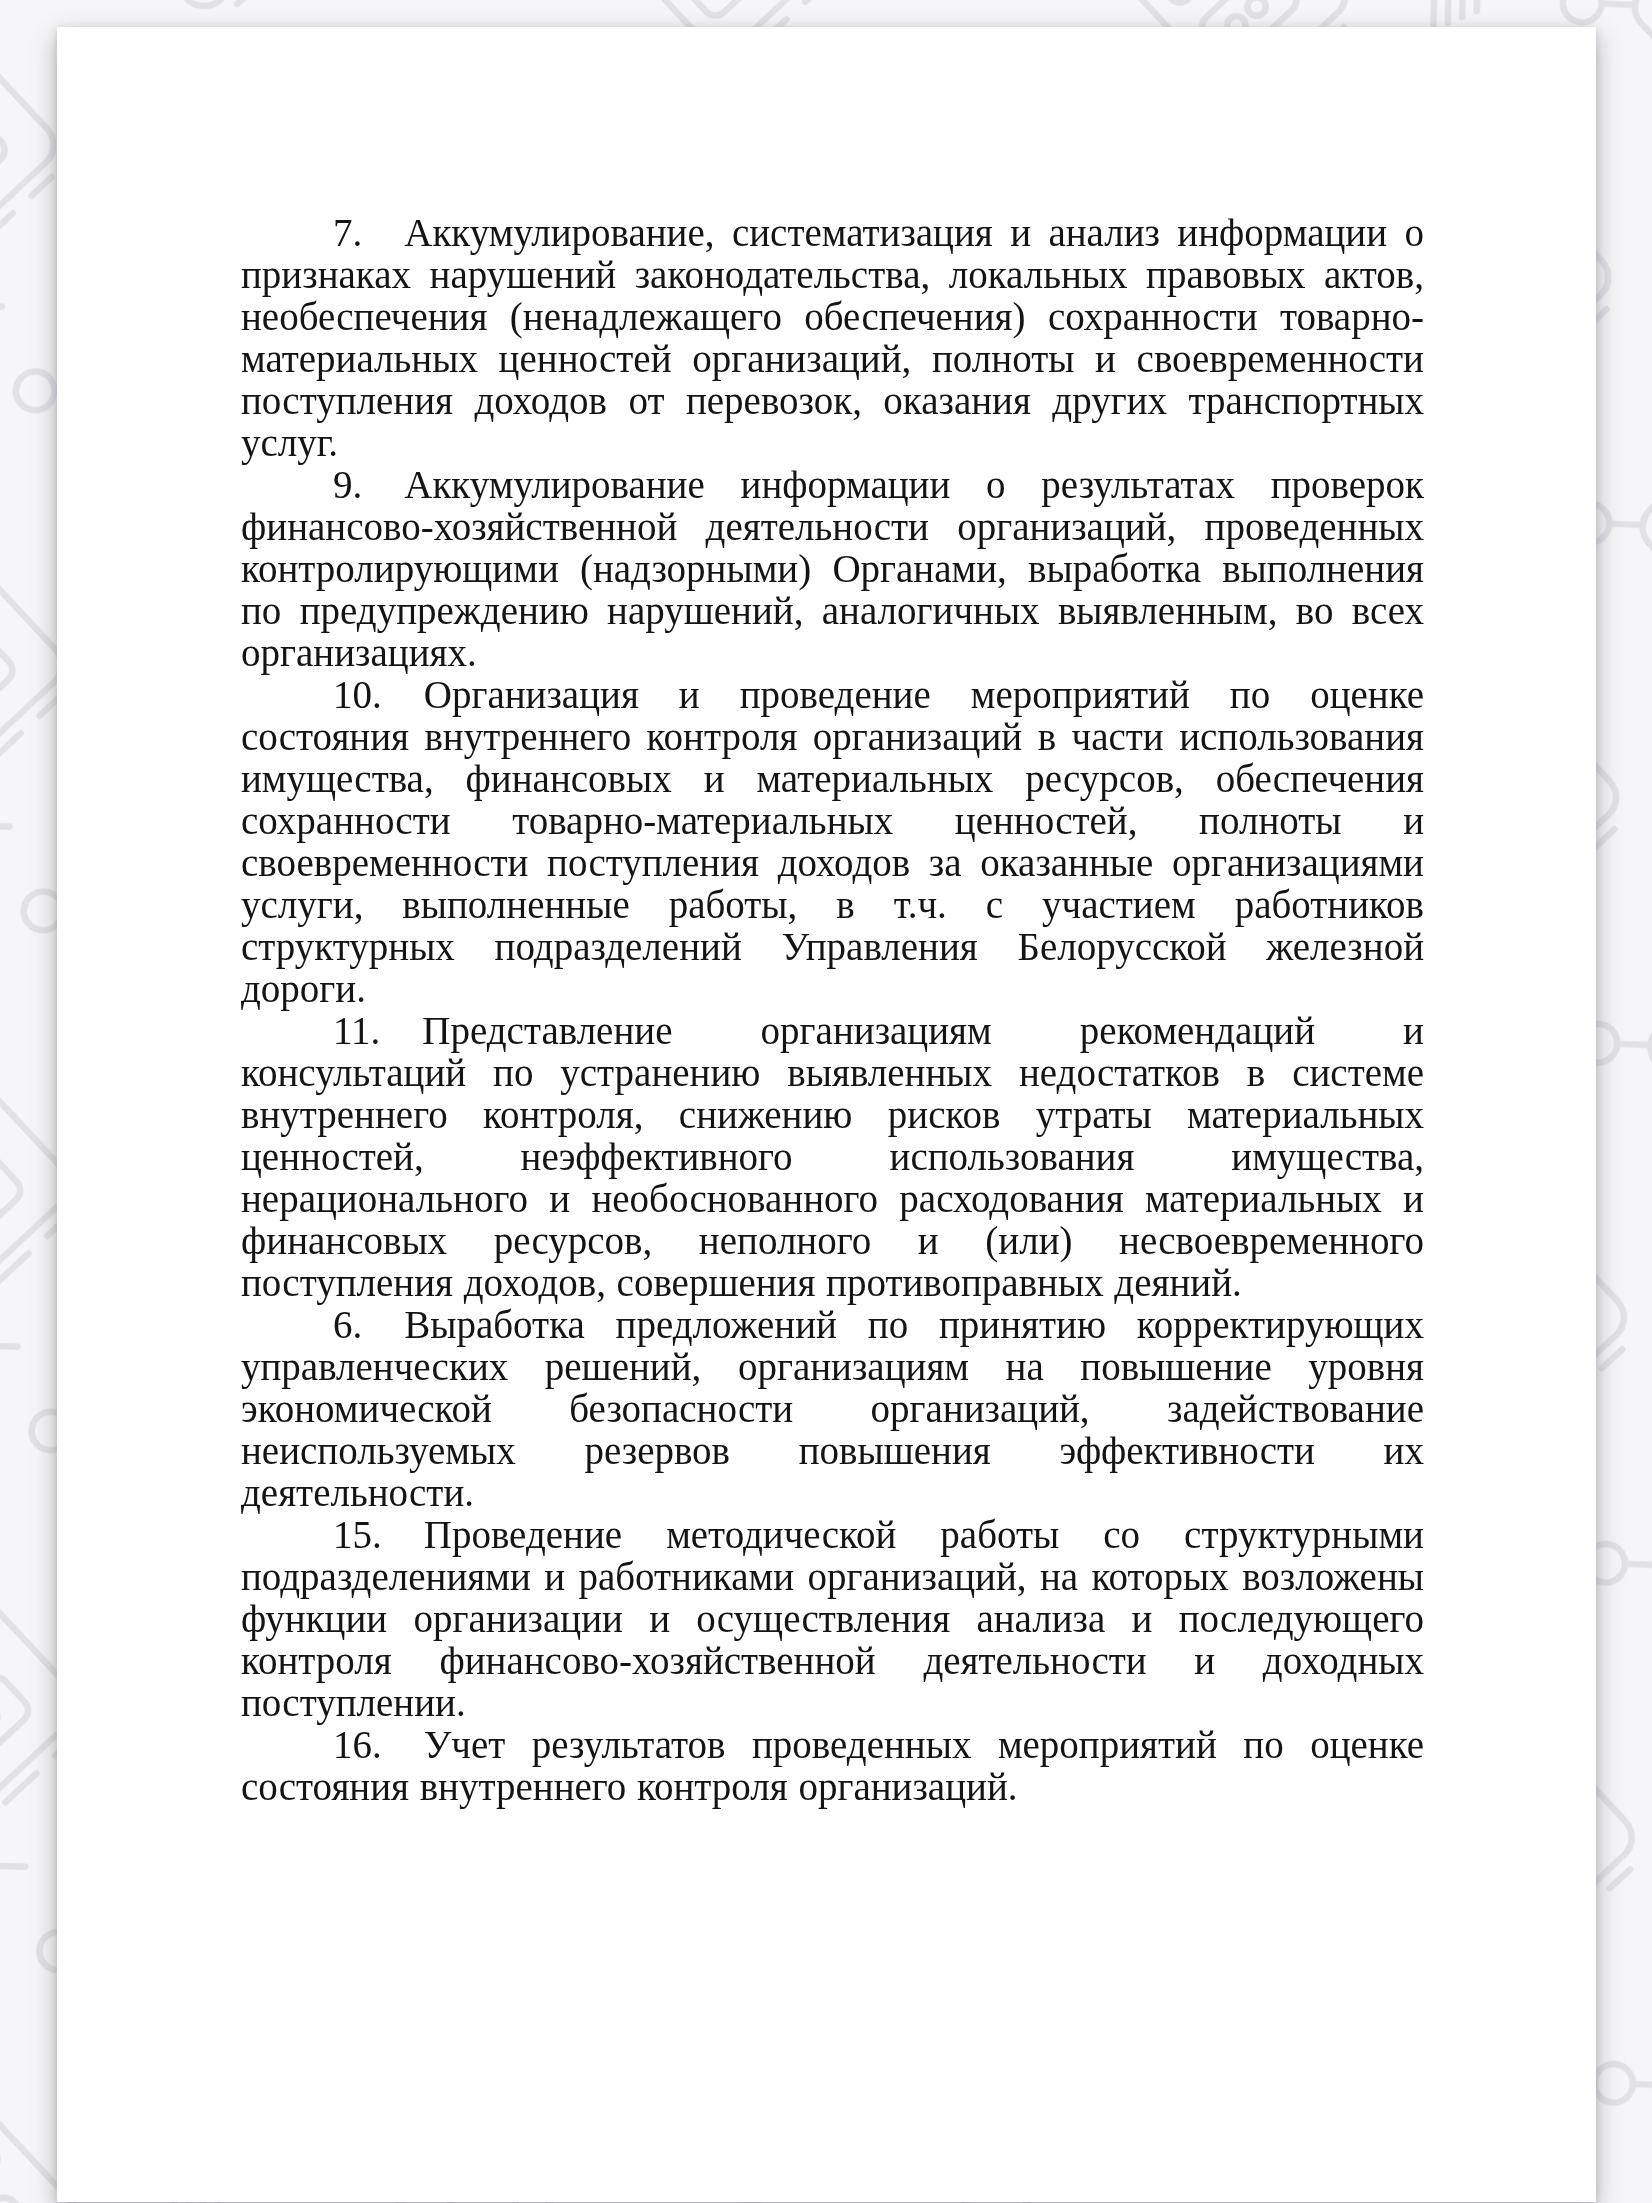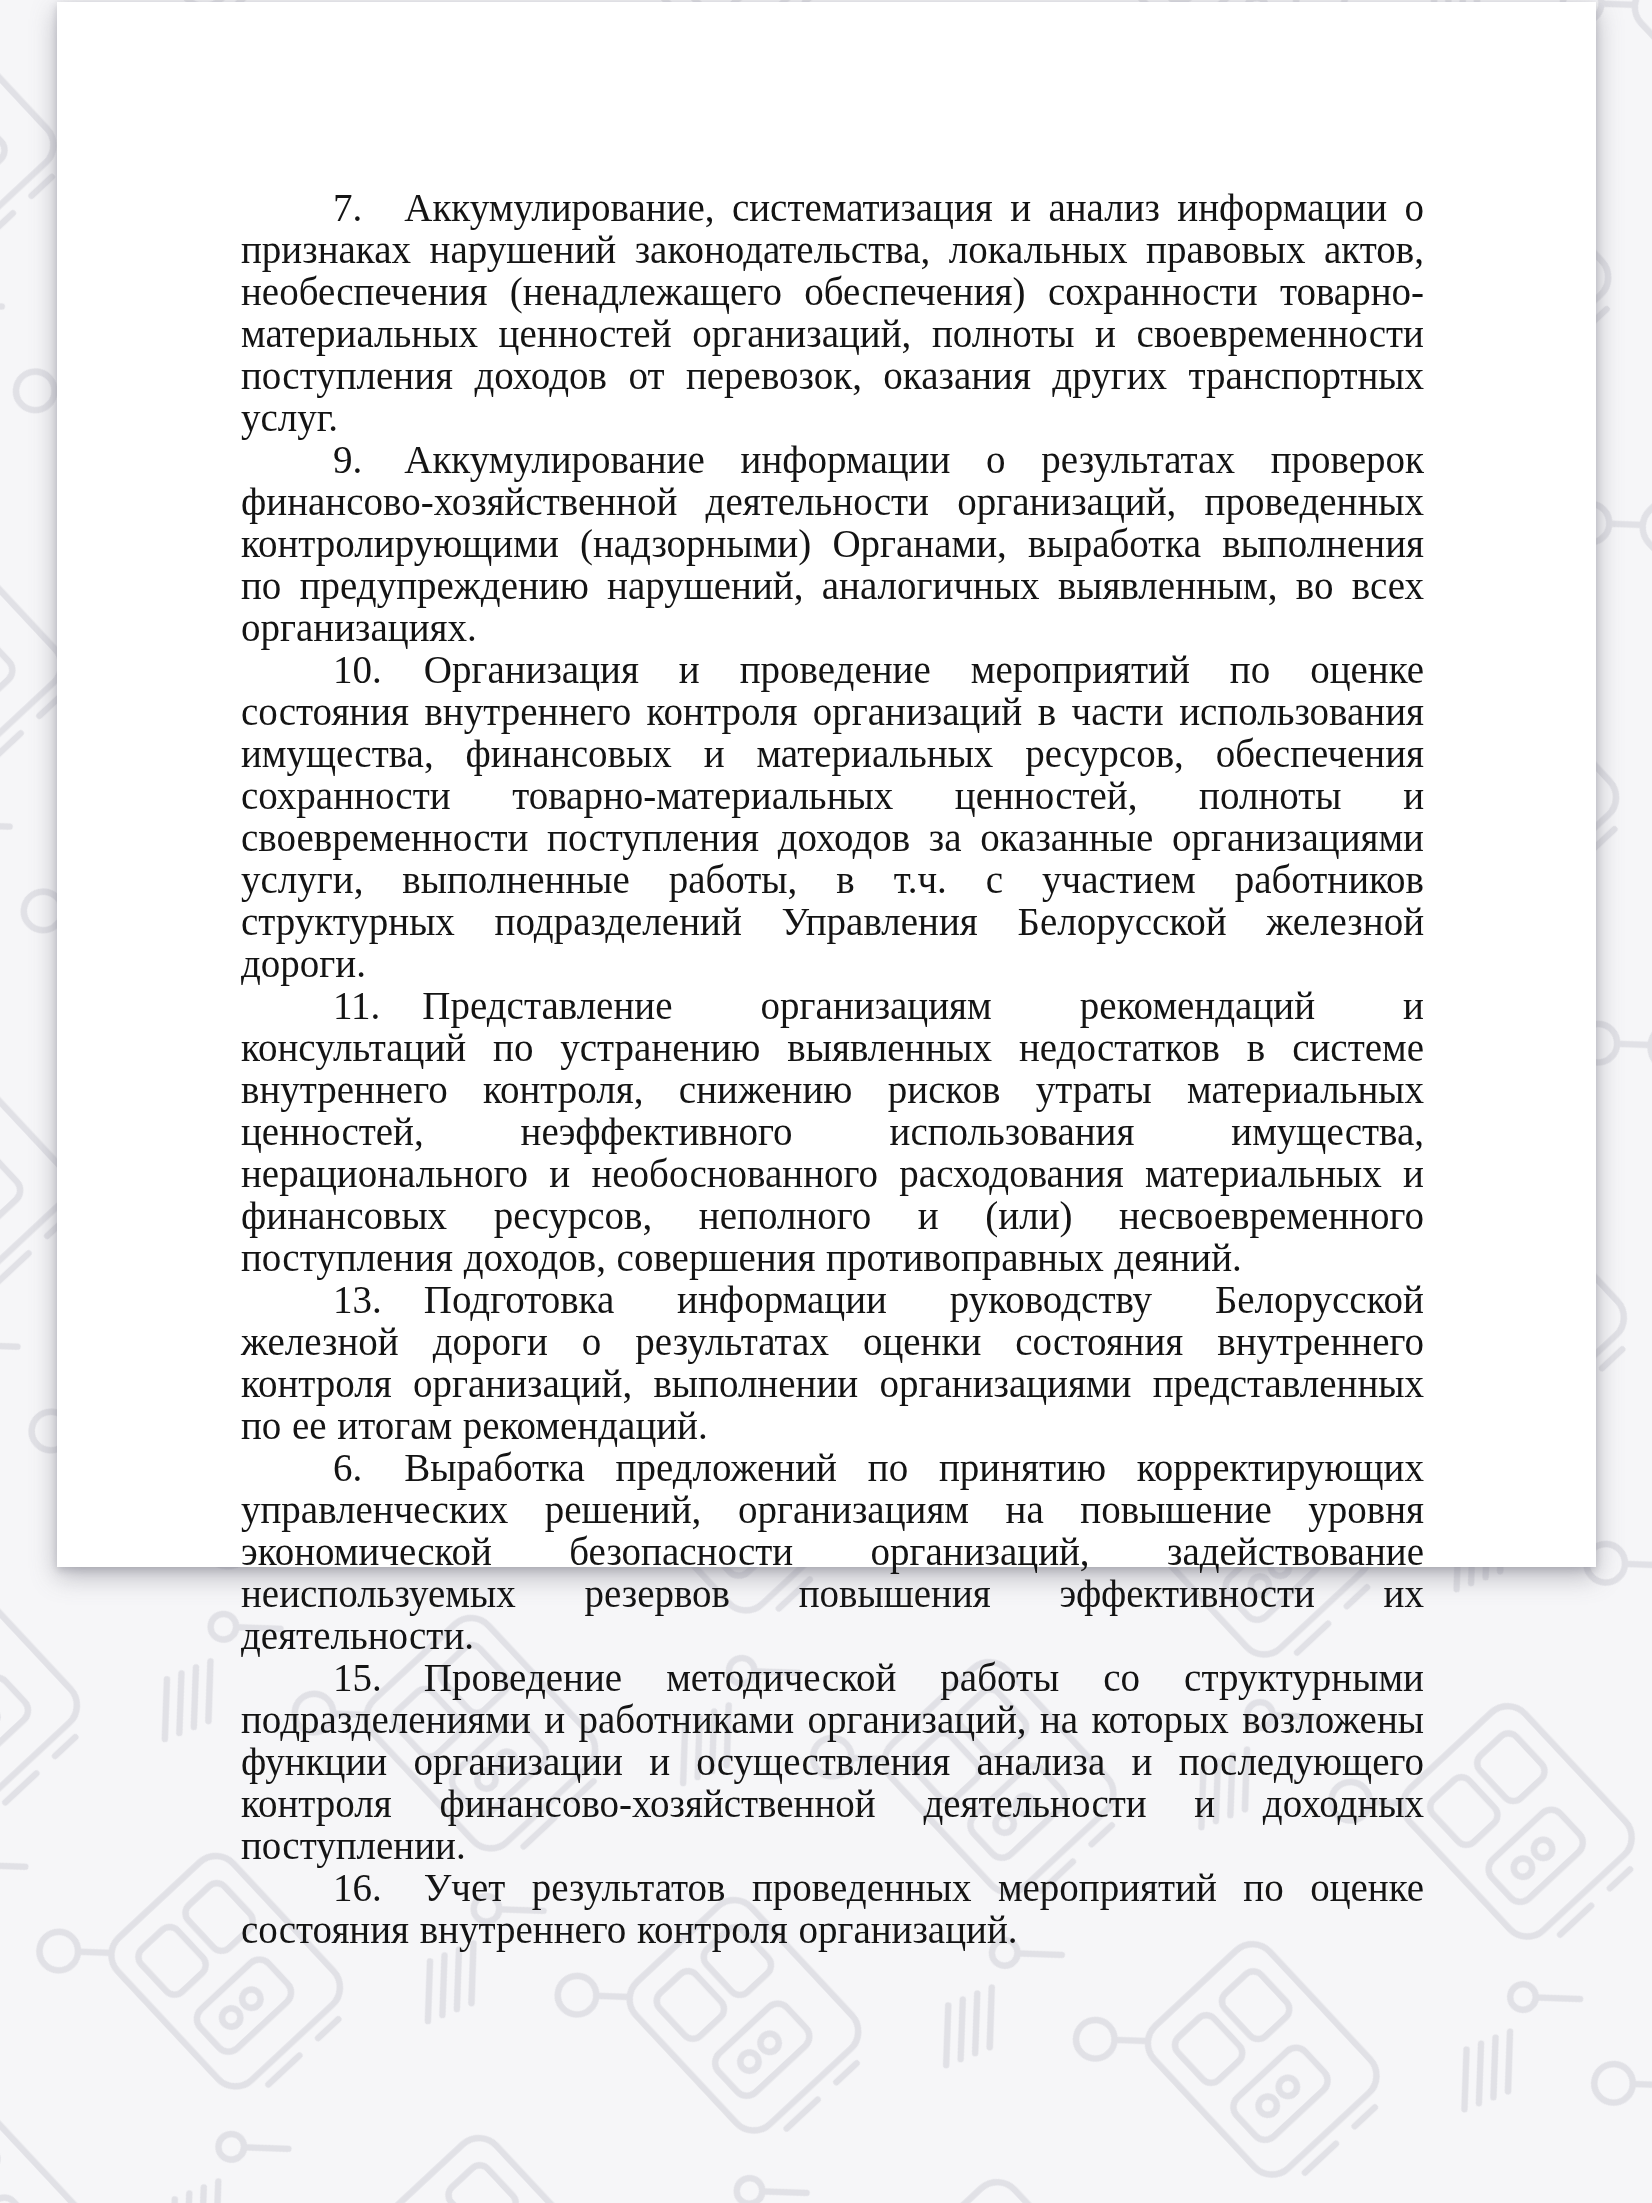--- a/index.html
+++ b/index.html
@@ -19,23 +19,23 @@
     position: absolute;
     left: 0;
     top: 0;
     width: 1653px;
     height: 2204px;
     display: block;
   }
   .sheet {
     position: absolute;
     left: 57px;
-    top: 2px;
+    top: 27px;
     width: 1539px;
-    height: 1565px;
+    height: 2175px;
     background: #ffffff;
     box-shadow: 0 9.2px 24px rgba(105, 105, 118, 0.45),
                 0 2.8px 7.3px rgba(120, 120, 132, 0.30);
   }
   .doc-body {
     position: absolute;
     left: 184px;
     top: 185px;
     width: 1183px;
     color: #141414;
@@ -104,21 +104,20 @@
   <p class="para"><span class="num">7.</span><span class="tab"></span><span class="txt">Аккумулирование, систематизация и анализ информации о признаках нарушений законодательства, локальных правовых актов, необеспечения (ненадлежащего обеспечения) сохранности товарно-материальных ценностей организаций, полноты и своевременности поступления доходов от перевозок, оказания других транспортных услуг.</span></p>
 
 
   <p class="para"><span class="num">9.</span><span class="tab"></span><span class="txt">Аккумулирование информации о результатах проверок финансово-хозяйственной деятельности организаций, проведенных контролирующими (надзорными) Органами, выработка выполнения по предупреждению нарушений, аналогичных выявленным, во всех организациях.</span></p>
 
   <p class="para"><span class="num">10.</span><span class="tab"></span><span class="txt">Организация и проведение мероприятий по оценке состояния внутреннего контроля организаций в части использования имущества, финансовых и материальных ресурсов, обеспечения сохранности товарно-материальных ценностей, полноты и своевременности поступления доходов за оказанные организациями услуги, выполненные работы, в т.ч. с участием работников структурных подразделений Управления Белорусской железной дороги.</span></p>
 
   <p class="para"><span class="num">11.</span><span class="tab"></span><span class="txt">Представление организациям рекомендаций и консультаций по устранению выявленных недостатков в системе внутреннего контроля, снижению рисков утраты материальных ценностей, неэффективного использования имущества, нерационального и необоснованного расходования материальных и финансовых ресурсов, неполного и (или) несвоевременного поступления доходов, совершения противоправных деяний.</span></p>
 
 
-  <p class="para"><span class="num">13.</span><span class="tab"></span><span class="txt">Подготовка информации руководству Белорусской железной дороги о результатах оценки состояния внутреннего контроля организаций, выполнении организациями представленных по ее итогам рекомендаций.</span></p>
 
   <p class="para"><span class="num">6.</span><span class="tab"></span><span class="txt">Выработка предложений по принятию корректирующих управленческих решений, организациям на повышение уровня экономической безопасности организаций, задействование неиспользуемых резервов повышения эффективности их деятельности.</span></p>
 
   <p class="para"><span class="num">15.</span><span class="tab"></span><span class="txt">Проведение методической работы со структурными подразделениями и работниками организаций, на которых возложены функции организации и осуществления анализа и последующего контроля финансово-хозяйственной деятельности и доходных поступлении.</span></p>
 
   <p class="para"><span class="num">16.</span><span class="tab"></span><span class="txt">Учет результатов проведенных мероприятий по оценке состояния внутреннего контроля организаций.</span></p>
 </div>
   </div>
 
 </div>

